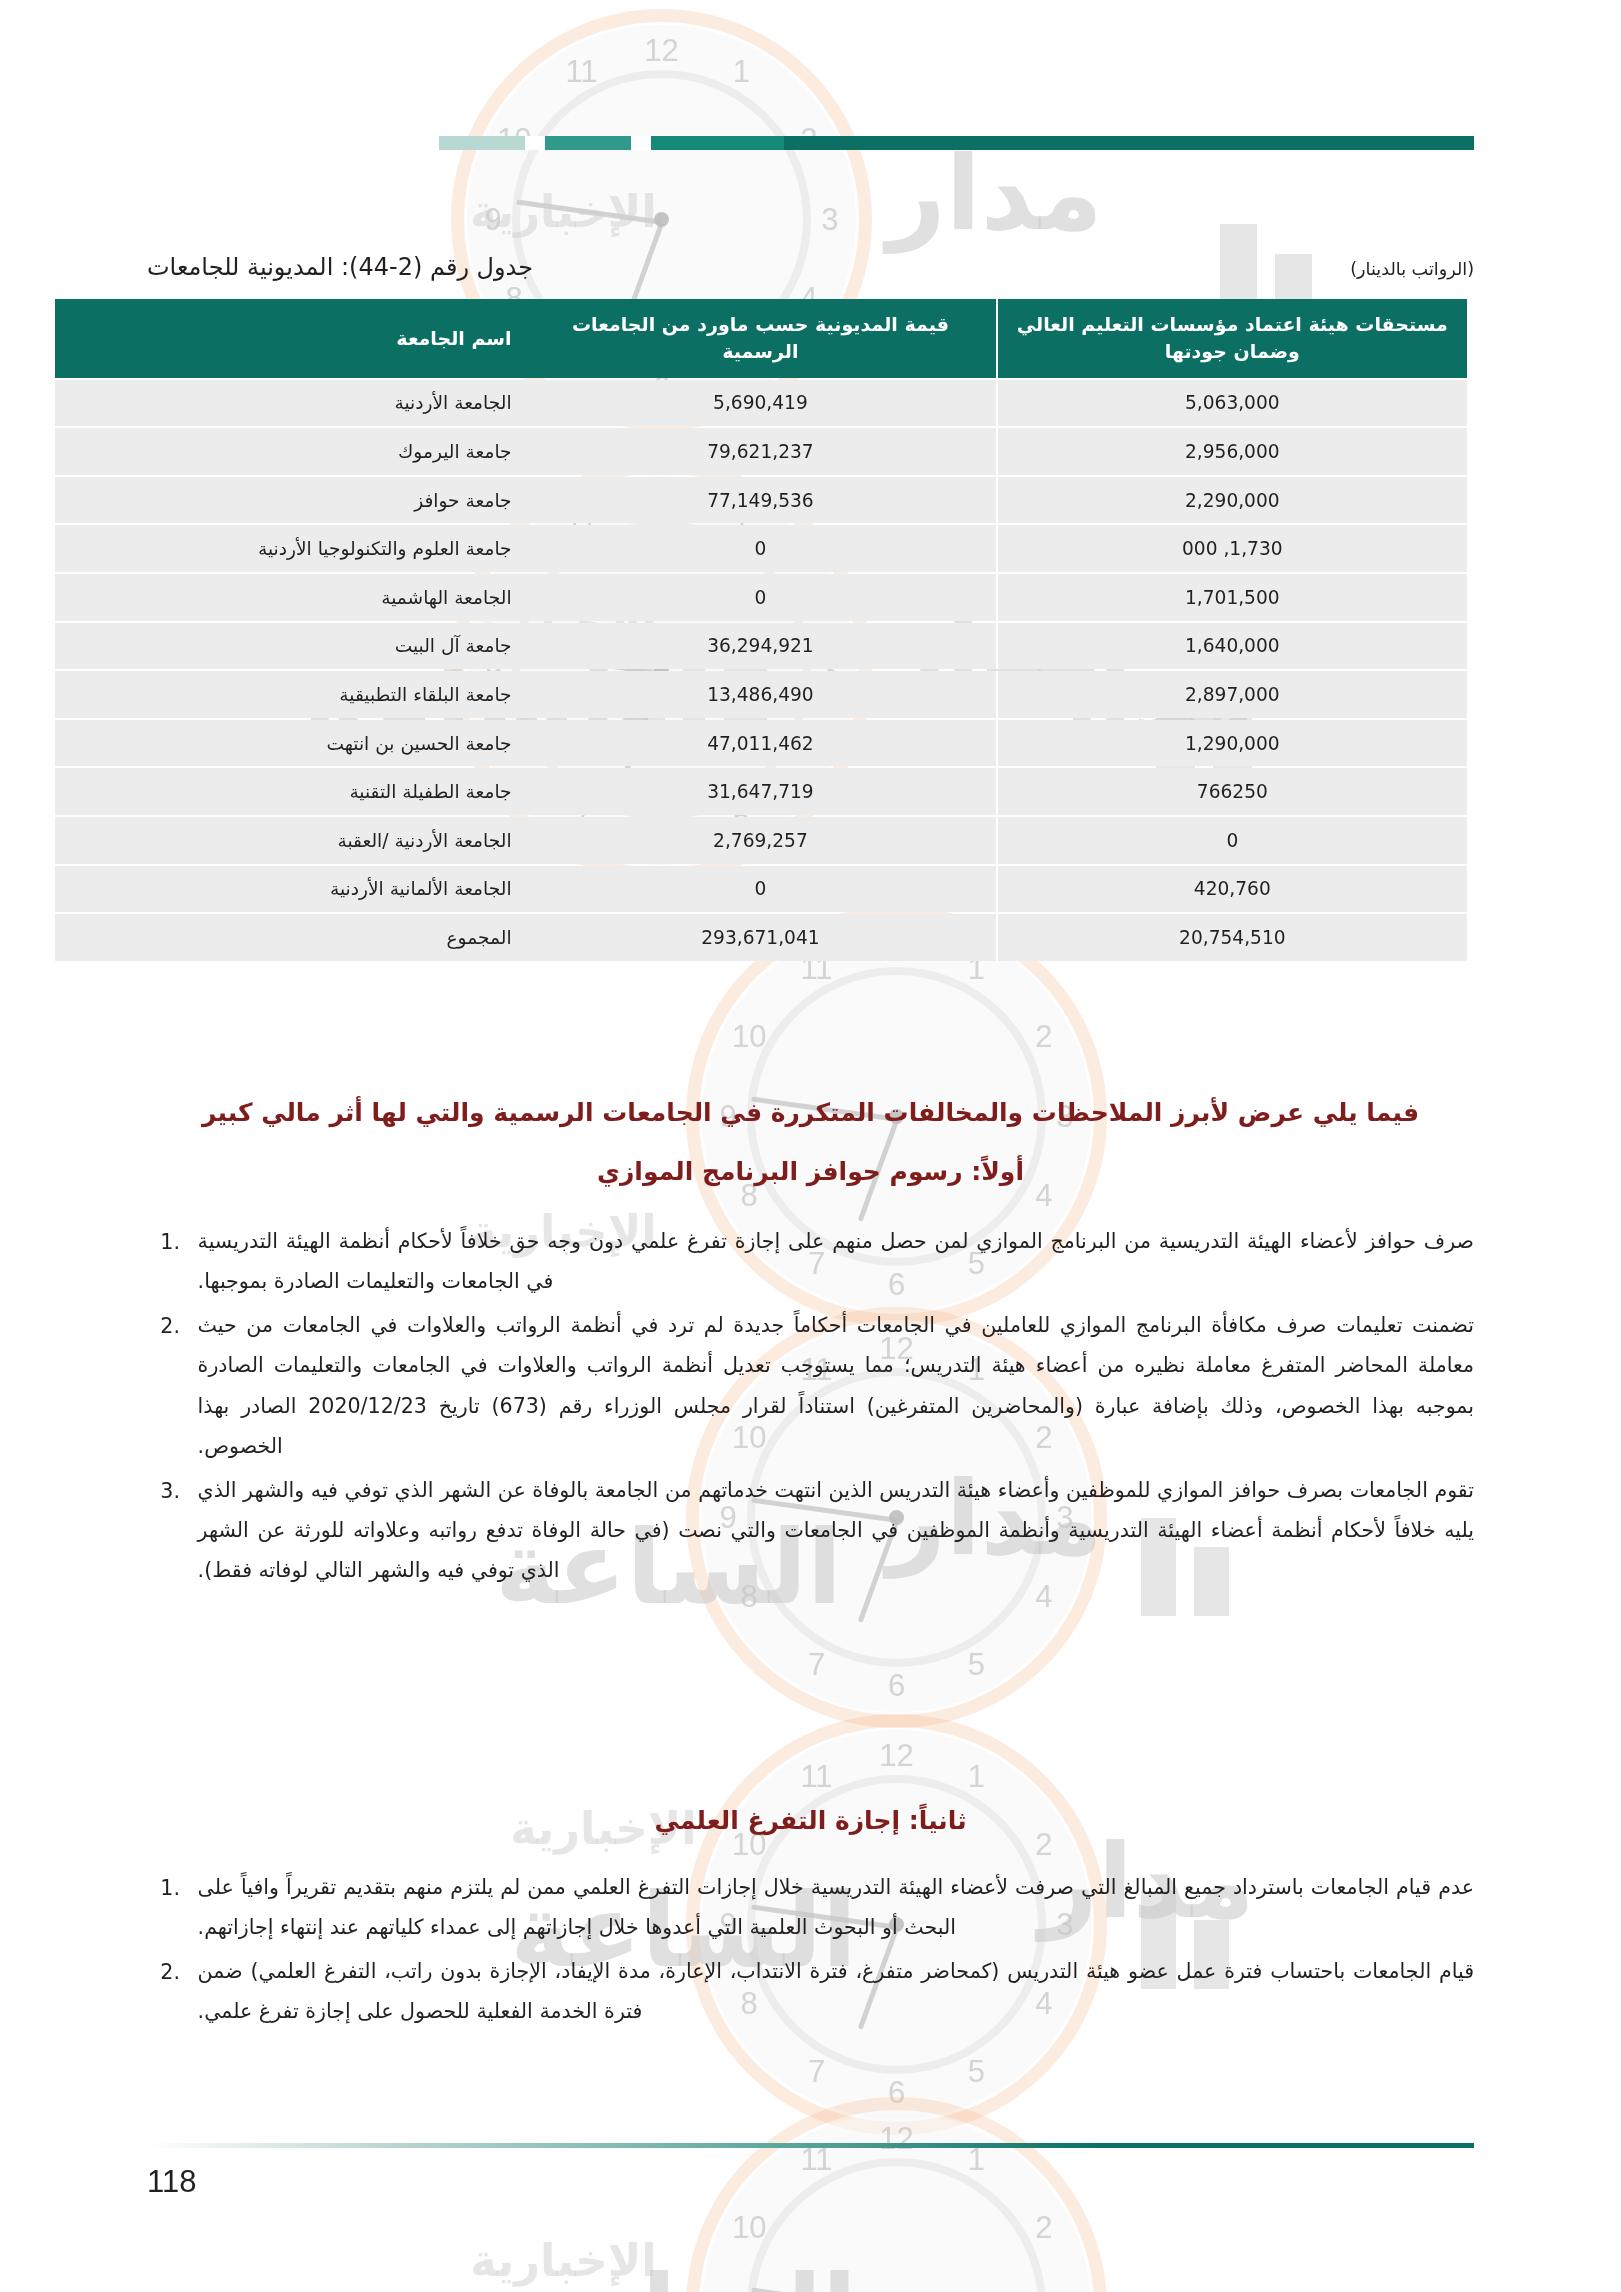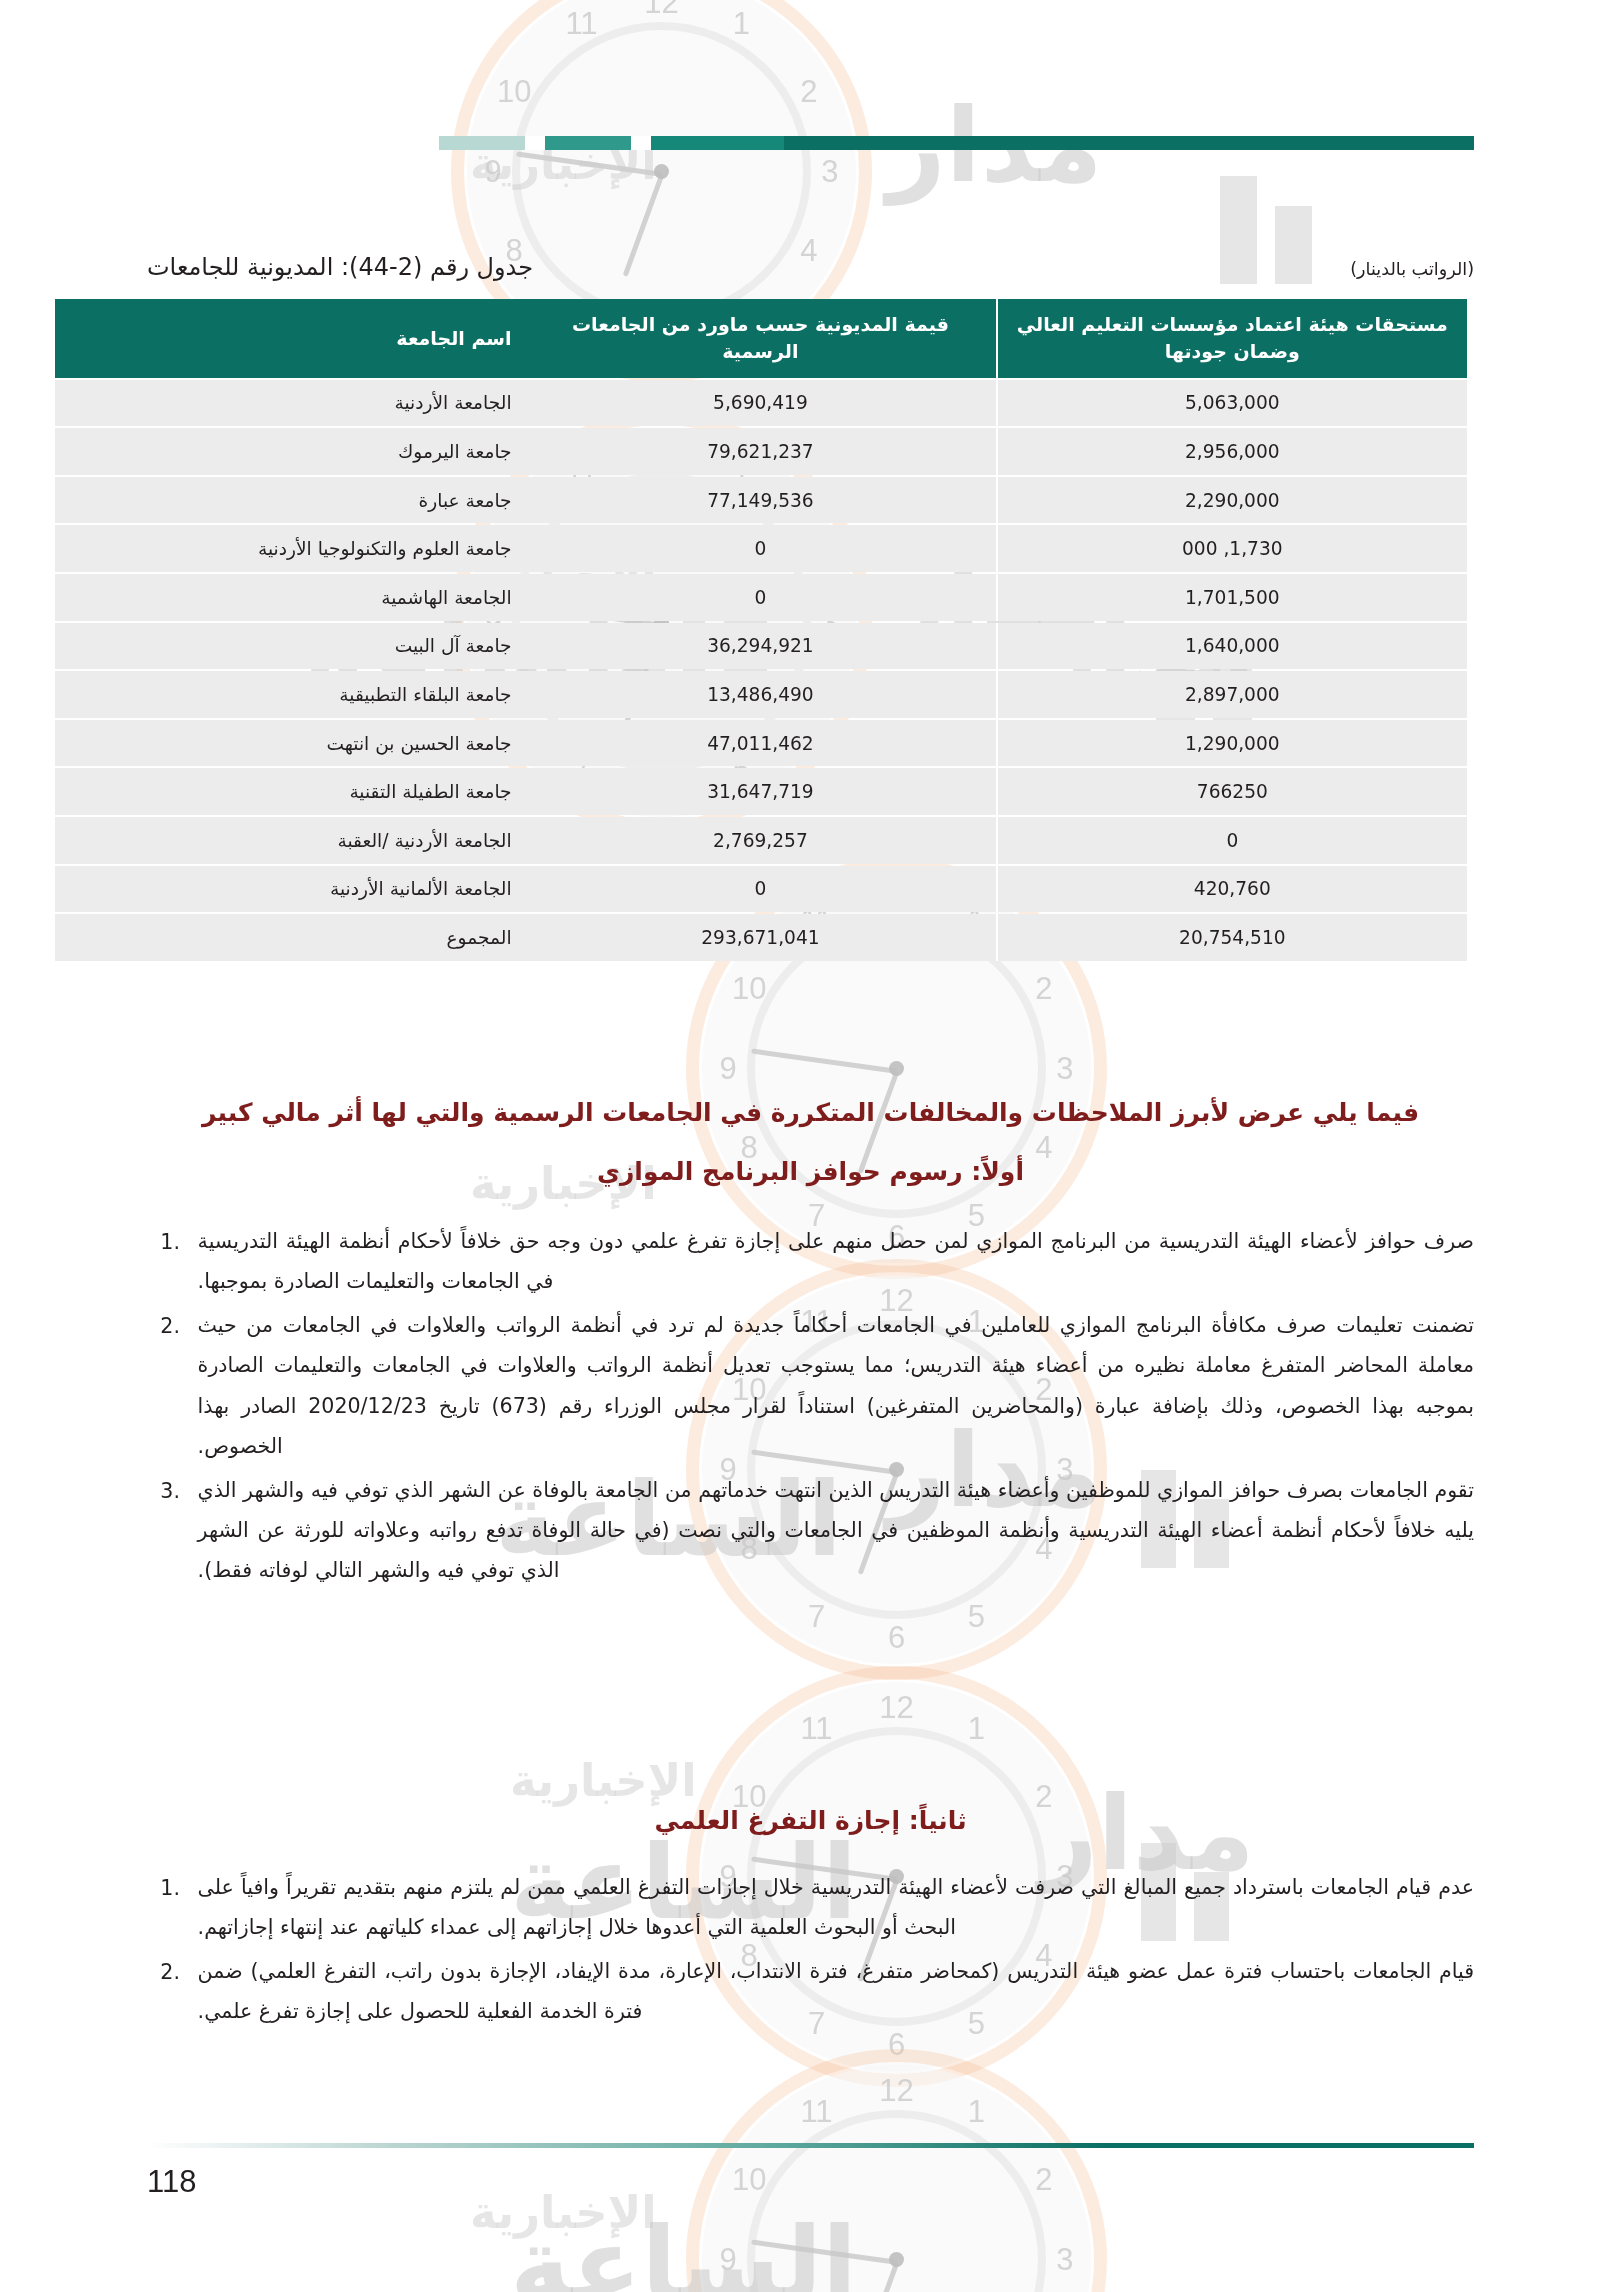--- a/index.html
+++ b/index.html
@@ -17,20 +17,21 @@
     color: #231f20;
     direction: rtl;
   }
 
   
   #watermark-layer {
     position: absolute;
     inset: 0;
     z-index: 0;
     pointer-events: none;
+    margin-top: 48px;
   }
   .wm-clock {
     position: absolute;
     width: 421px;
     height: 421px;
   }
   .wm-clock .ring {
     position: absolute;
     inset: 0;
     border-radius: 50%;
@@ -469,21 +470,21 @@
           <td class="col-name">الجامعة الأردنية</td>
         </tr>
         <tr>
           <td class="col-fees">2,956,000</td>
           <td class="col-value">79,621,237</td>
           <td class="col-name">جامعة اليرموك</td>
         </tr>
         <tr>
           <td class="col-fees">2,290,000</td>
           <td class="col-value">77,149,536</td>
-          <td class="col-name">جامعة عبارة</td>
+          <td class="col-name">جامعة حوافز</td>
         </tr>
         <tr>
           <td class="col-fees">1,730, 000</td>
           <td class="col-value">0</td>
           <td class="col-name">جامعة العلوم والتكنولوجيا الأردنية</td>
         </tr>
         <tr>
           <td class="col-fees">1,701,500</td>
           <td class="col-value">0</td>
           <td class="col-name">الجامعة الهاشمية</td>

